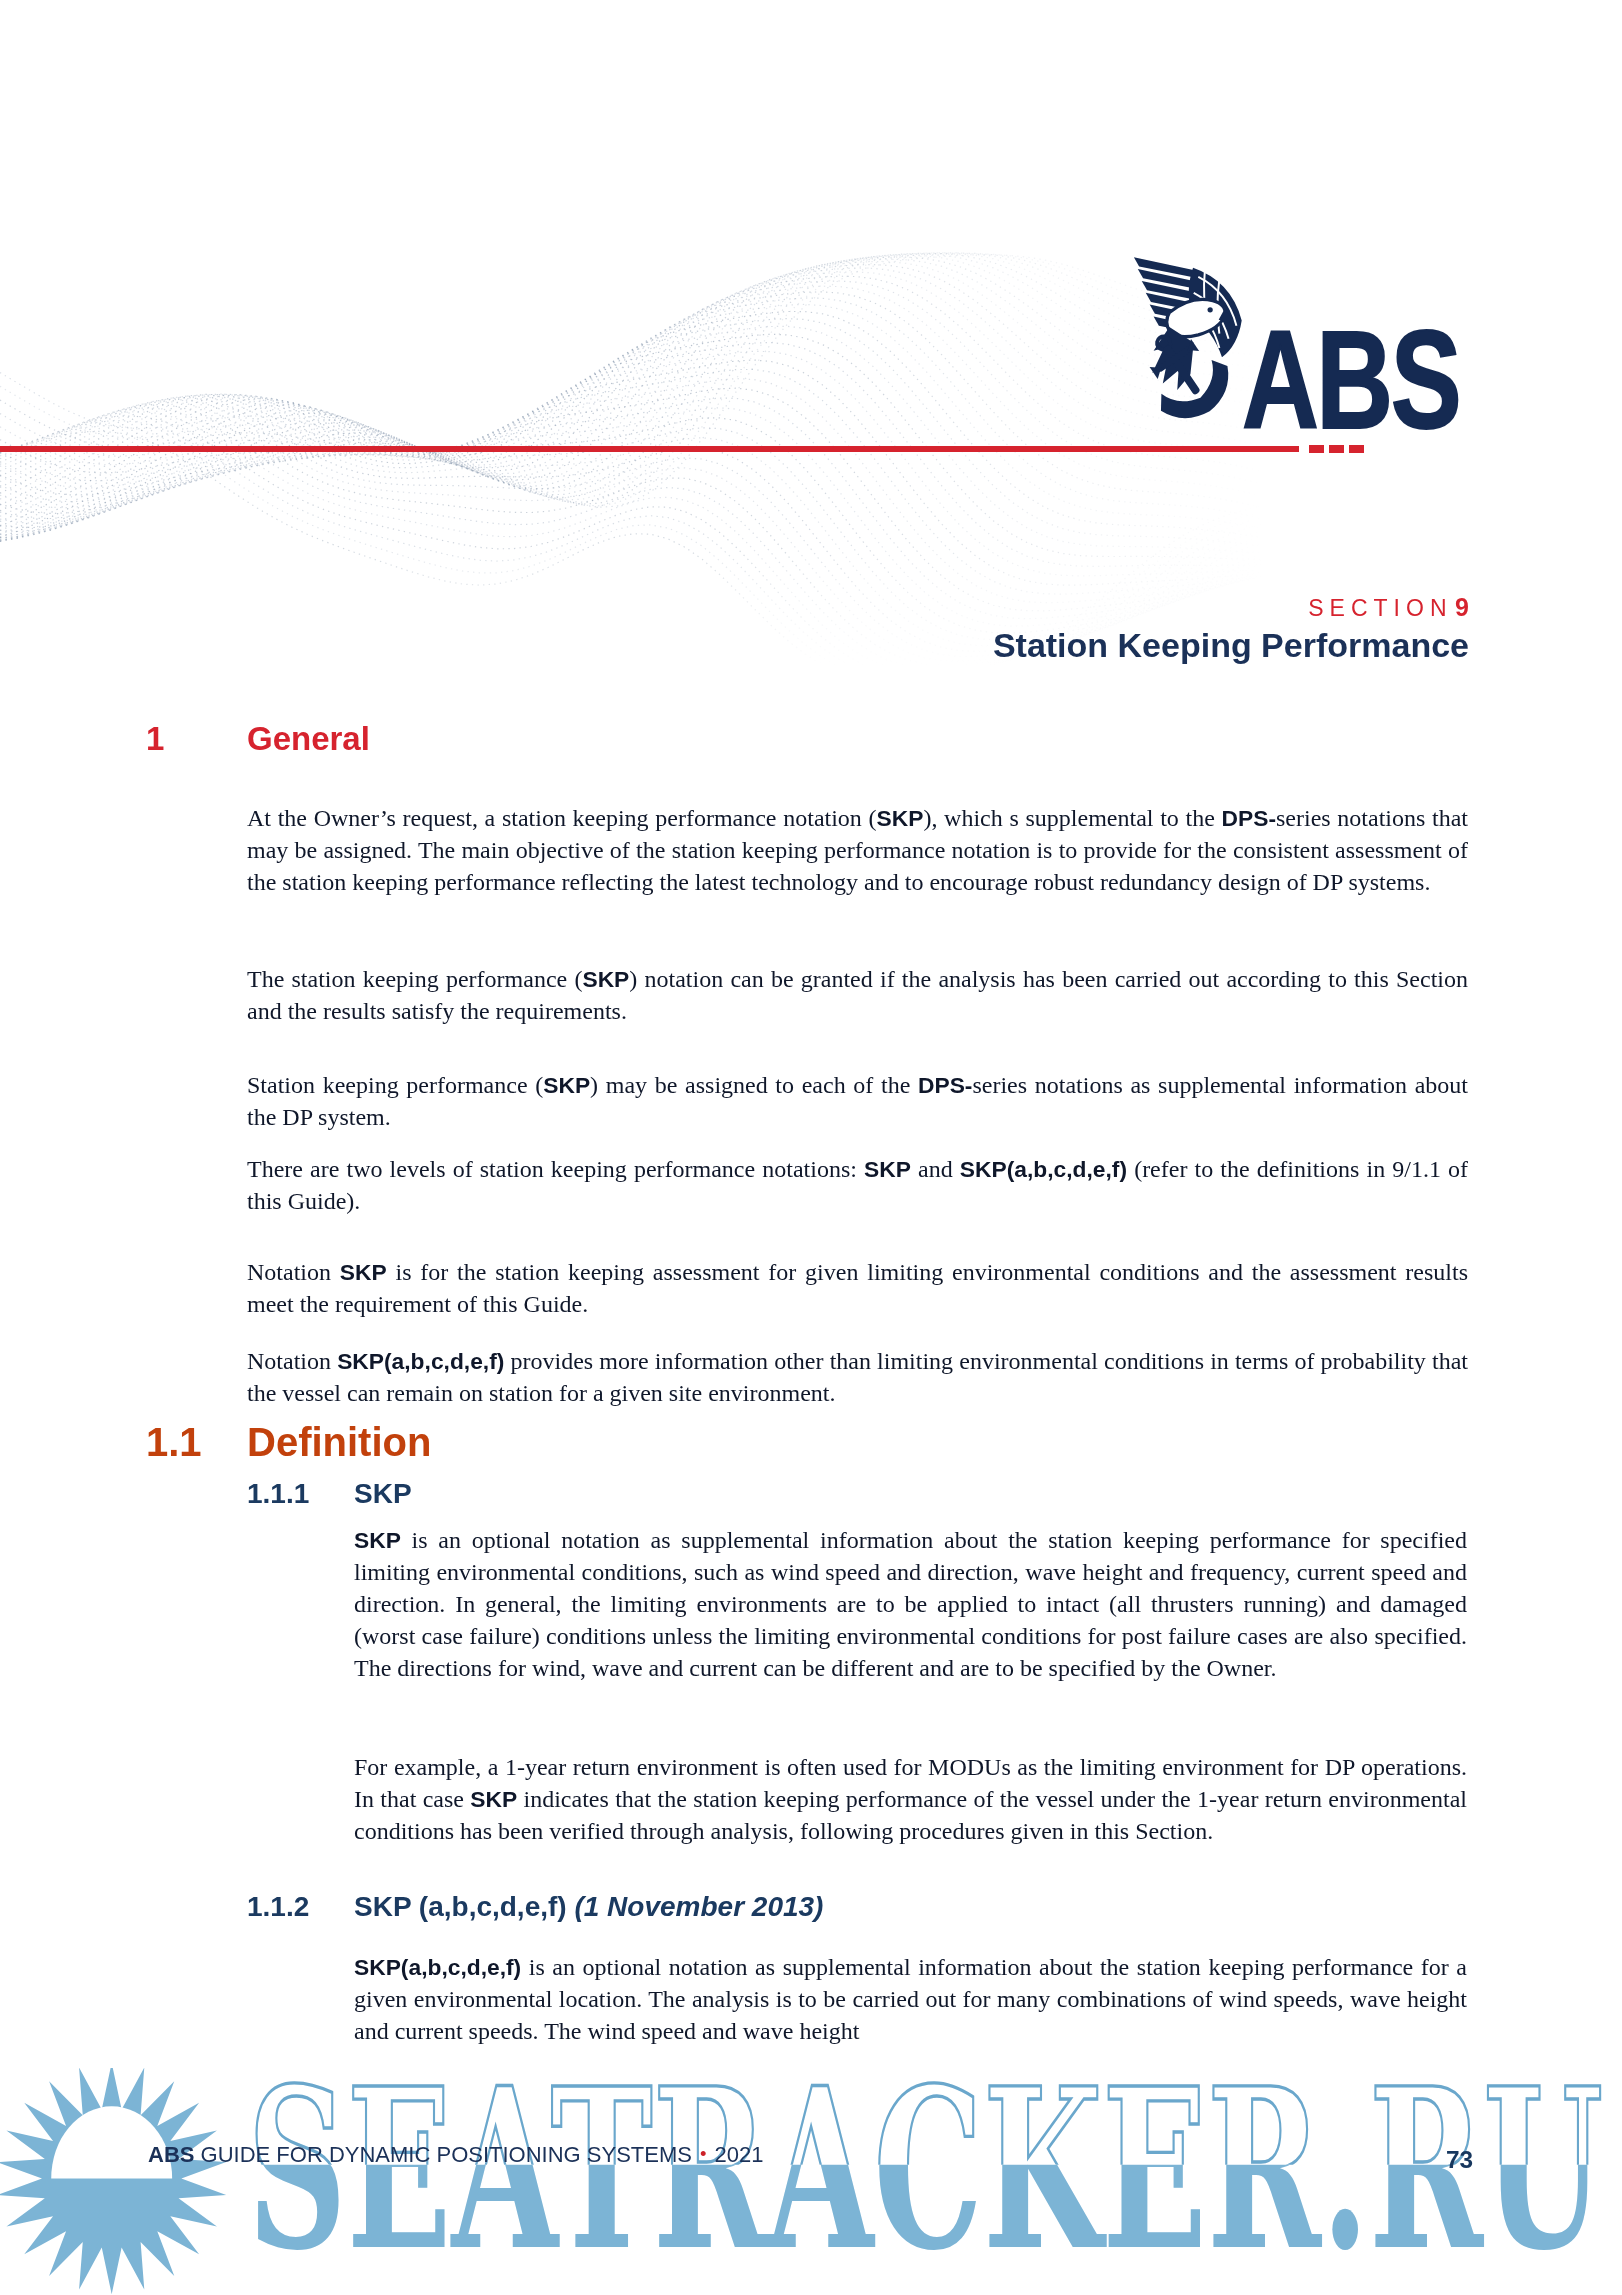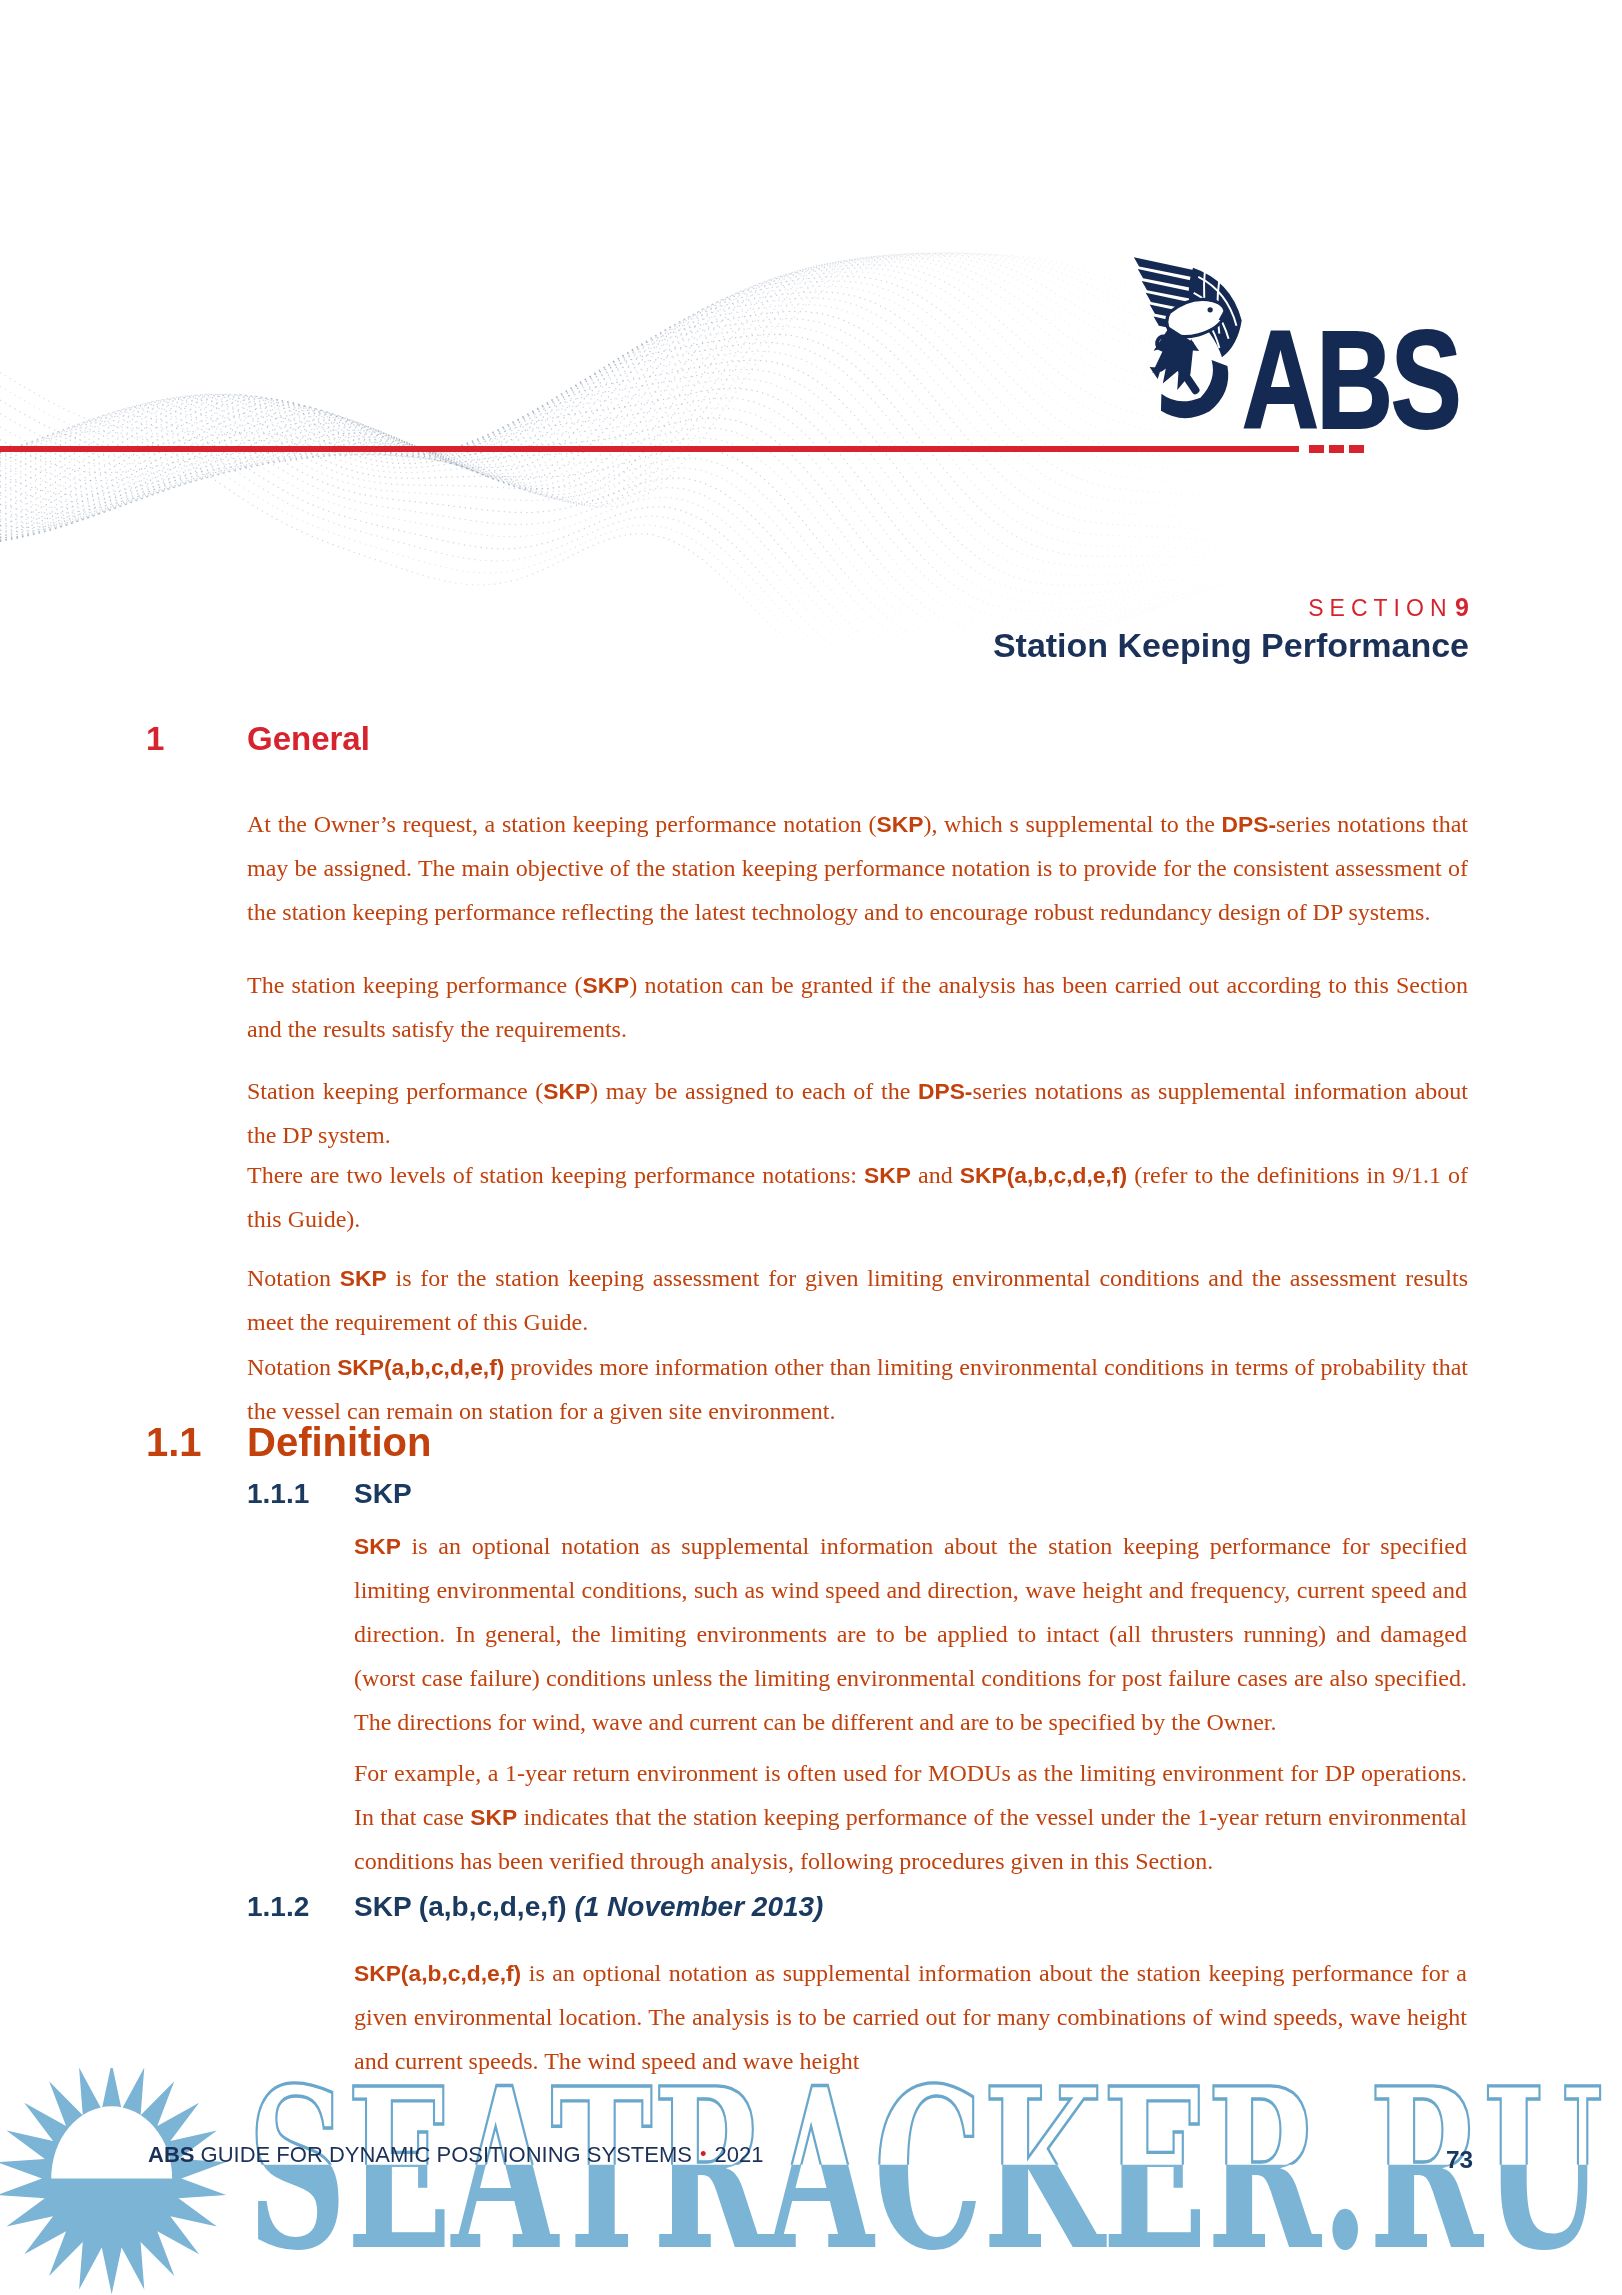--- a/index.html
+++ b/index.html
@@ -26,21 +26,21 @@
   .section-label .sec-num{font-weight:700;font-size:25px;letter-spacing:0;margin-left:2.6px;}
   .section-title{position:absolute;right:154px;top:626px;z-index:2;margin:0;text-align:right;
      font-family:"Liberation Sans",sans-serif;font-weight:700;font-size:34px;color:#1b3158;white-space:nowrap;}
   
   .hnum,.htitle{position:absolute;z-index:2;line-height:1.1;font-family:"Liberation Sans",sans-serif;font-weight:700;white-space:nowrap;}
   .h1c{color:#d6232e;font-size:33px;}
   .h2c{color:#c2410c;font-size:40px;}
   .h3c{color:#1b3a60;font-size:28px;}
   
   .para{position:absolute;left:247px;width:1221px;z-index:2;
-     font-size:24px;line-height:44px;text-align:justify;color:#c2410c;}
+     font-size:24px;line-height:32px;text-align:justify;color:#0f172a;}
   .para.ind{left:354px;width:1113px;}
   .bld{font-family:"Liberation Sans",sans-serif;font-weight:700;font-size:.95em;}
   .itl{font-style:italic;}
   
   .footer{position:absolute;left:148px;top:2142px;z-index:5;white-space:nowrap;
      font-family:"Liberation Sans",sans-serif;font-size:22px;color:#1b3158;}
   .footer .brand{font-weight:700;}
   .footer .dot{color:#cc2128;font-size:18.4px;margin:0 8px;vertical-align:2px;}
   .pageno{position:absolute;left:1446px;top:2139px;z-index:5;
      font-family:"Liberation Sans",sans-serif;font-weight:700;font-size:24.4px;color:#17375e;margin-top:7px;}

